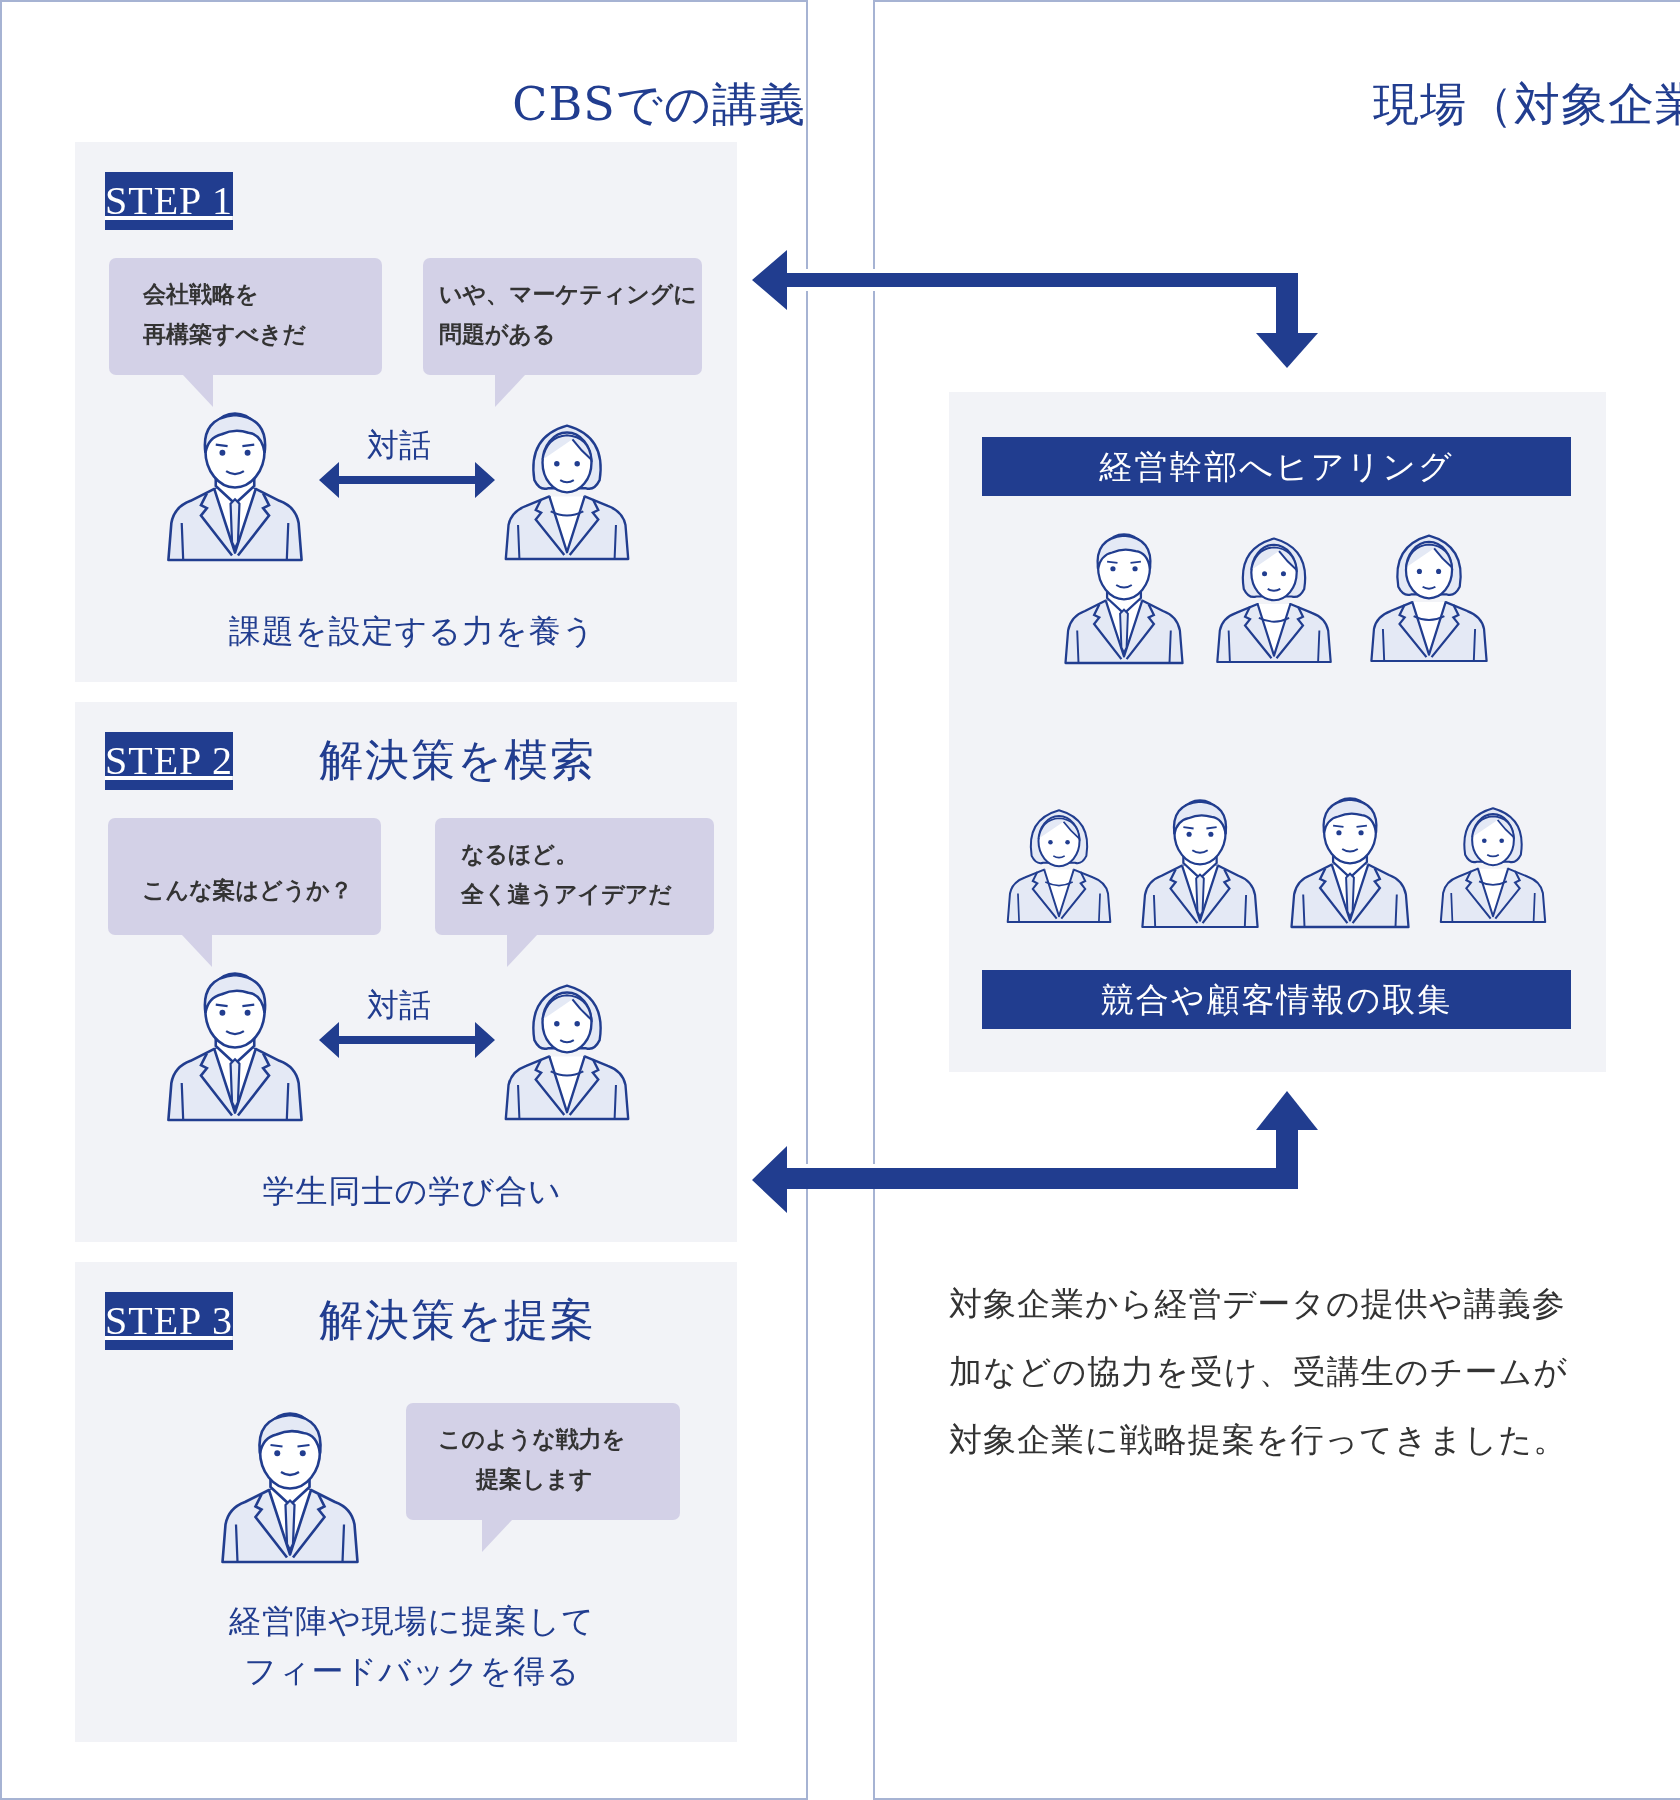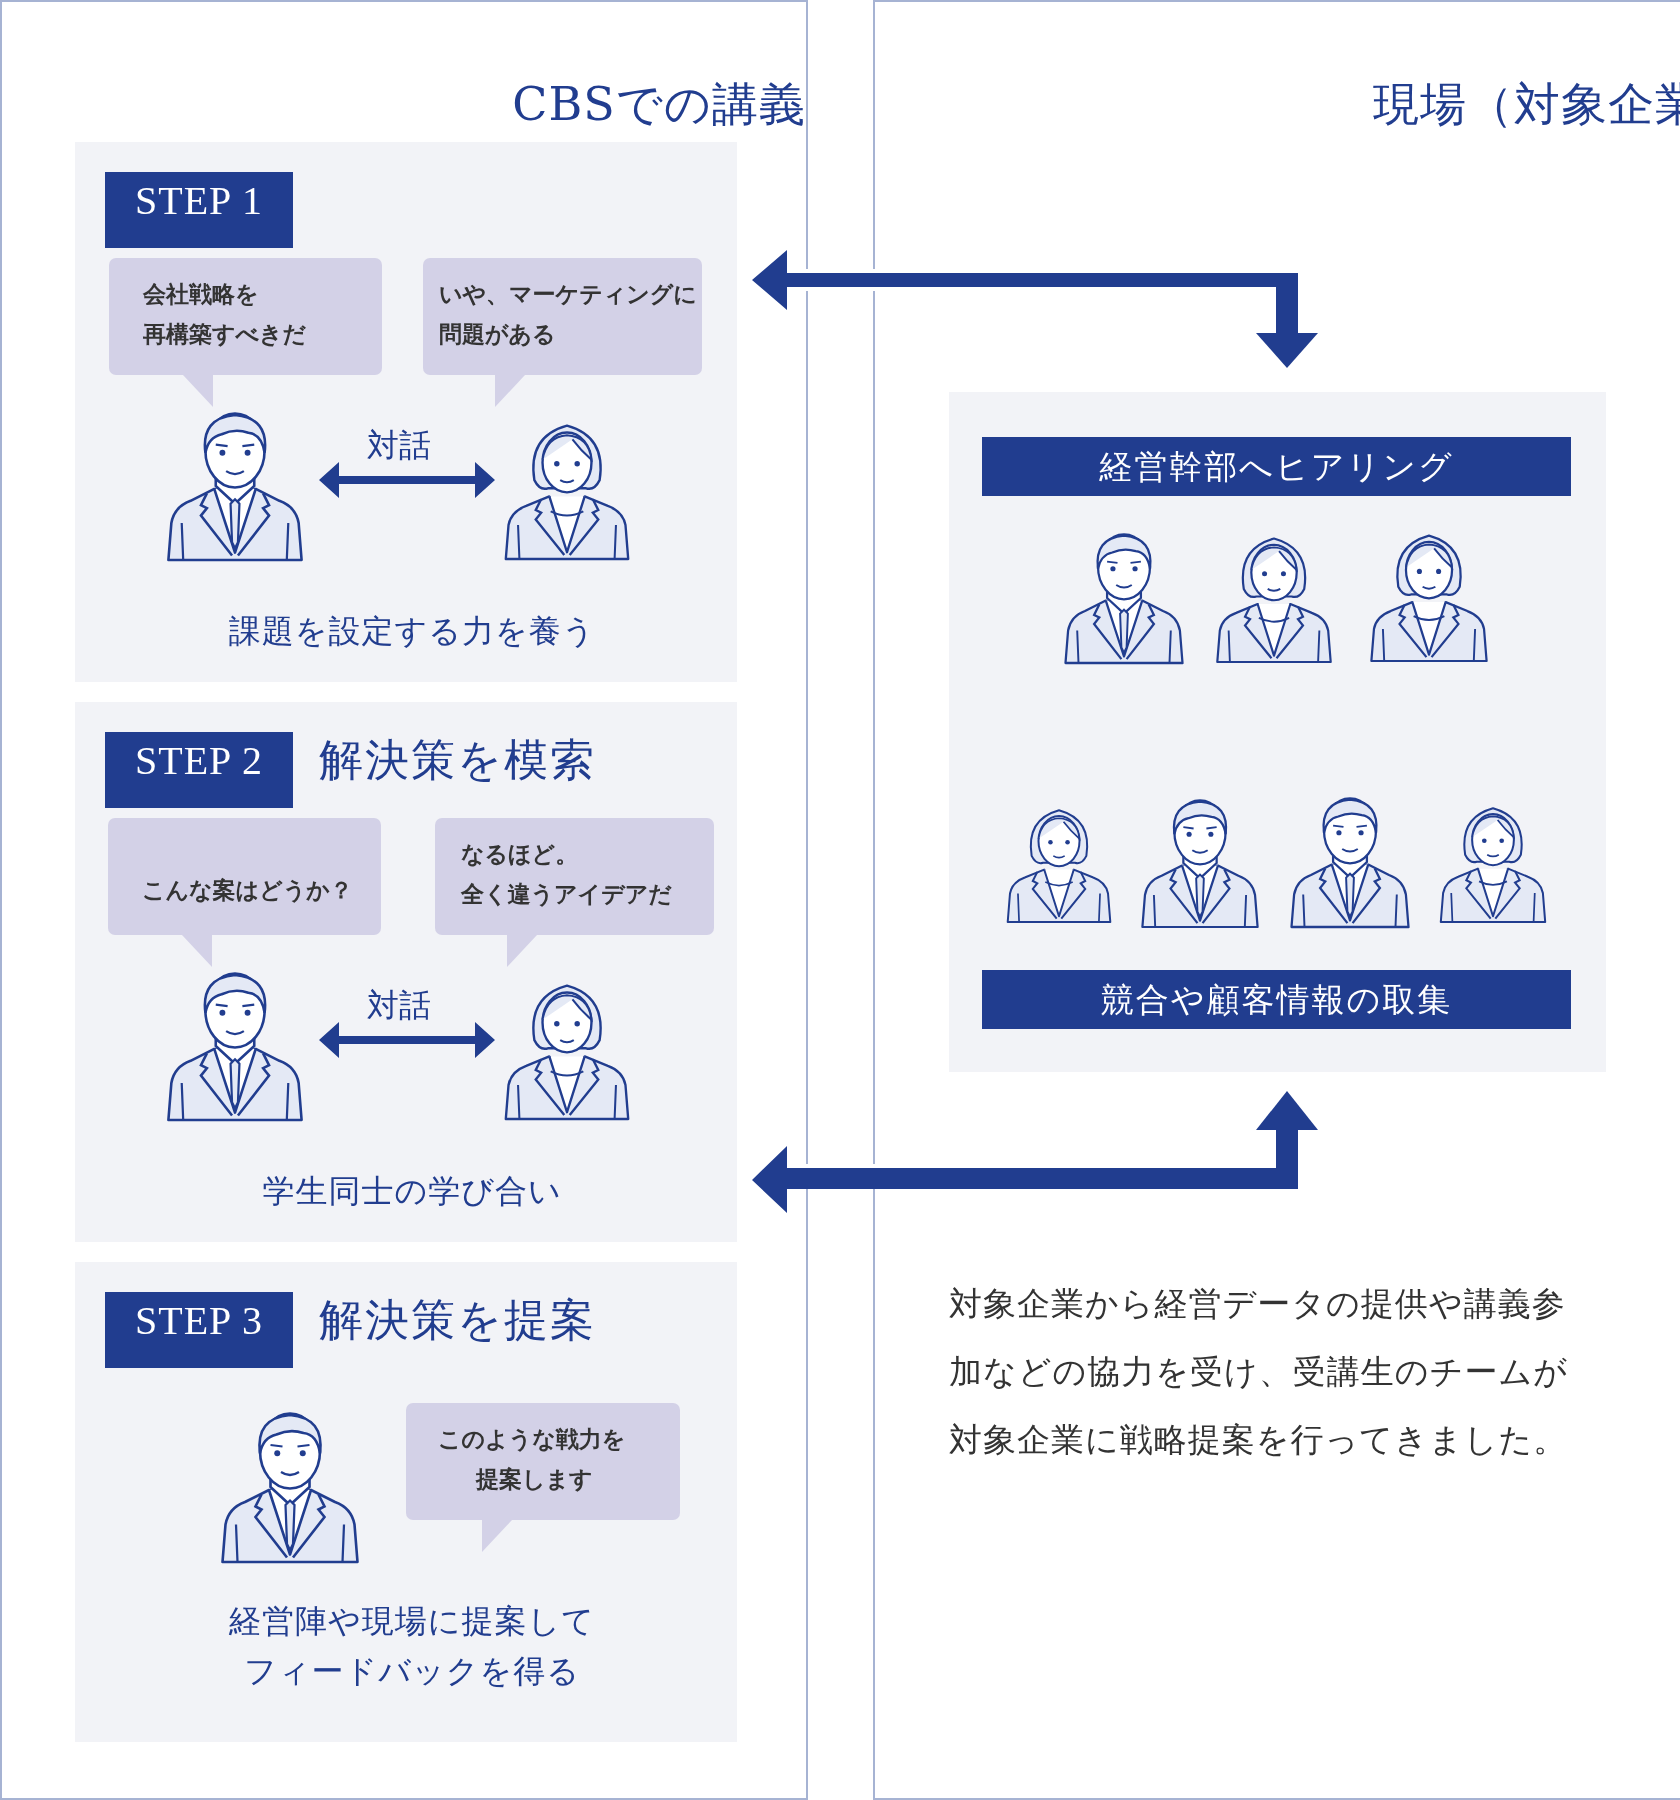--- a/index.html
+++ b/index.html
@@ -3,21 +3,21 @@
 <meta charset="utf-8">
 <style>
   * { box-sizing: border-box; margin: 0; padding: 0; }
   html, body { width: 1680px; height: 1800px; background: #ffffff; overflow: hidden; }
   body { position: relative; font-family: "DejaVu Serif", "Liberation Serif", serif; color: #213d8f; }
   .panel { position: absolute; top: 0; height: 1800px; border: 2px solid #a6b3d3; background: #fff; }
   #panel-left { left: 0; width: 808px; }
   #panel-right { left: 873px; width: 878px; }
   .panel-title { position: absolute; top: 48px; left: 0; right: 0; text-align: right; font-size: 46px; color: #213d8f; letter-spacing: 1px; margin-top: 24px; }
   .step-box { position: absolute; left: 73px; width: 662px; background: #f2f3f7; }
-  .step-badge { position: absolute; left: 30px; top: 30px; height: 76px; padding: 0 30px; background: #213d8f; color: #fff; font-family: "Liberation Serif", "DejaVu Serif", serif; font-size: 40px; line-height: 58px; letter-spacing: 1px; }
+  .step-badge { position: absolute; left: 30px; top: 30px; height: 58px; padding: 0 0; background: #213d8f; color: #fff; font-family: "Liberation Serif", "DejaVu Serif", serif; font-size: 40px; line-height: 58px; letter-spacing: 1px; text-decoration: underline; }
   .step-title { position: absolute; left: 244px; top: 28px; font-size: 44px; line-height: 60px; color: #213d8f; letter-spacing: 2px; }
   .bubble { position: absolute; background: #d3d1e7; border-radius: 7px; color: #333; font-family: "DejaVu Sans", "Liberation Sans", sans-serif; font-weight: bold; font-size: 23px; line-height: 40px; padding: 16px 0 0 34px; }
   .bubble .tail { position: absolute; width: 0; height: 0; border-style: solid; }
   .tail-left { bottom: -32px; border-width: 0 30px 32px 0; border-color: transparent #d3d1e7 transparent transparent; }
   .tail-right { bottom: -32px; border-width: 32px 30px 0 0; border-color: #d3d1e7 transparent transparent transparent; }
   .dialog-label { position: absolute; font-size: 32px; color: #213d8f; }
   .caption { position: absolute; left: 12px; right: 0; text-align: center; font-size: 32px; line-height: 46px; color: #213d8f; letter-spacing: 1px; }
   .person { position: absolute; }
   .right-box { position: absolute; left: 74px; top: 390px; width: 657px; height: 680px; background: #f2f3f7; }
   .banner { position: absolute; left: 33px; width: 589px; height: 59px; background: #213d8f; color: #fff; text-align: center; font-size: 33px; line-height: 59px; letter-spacing: 2px; }

